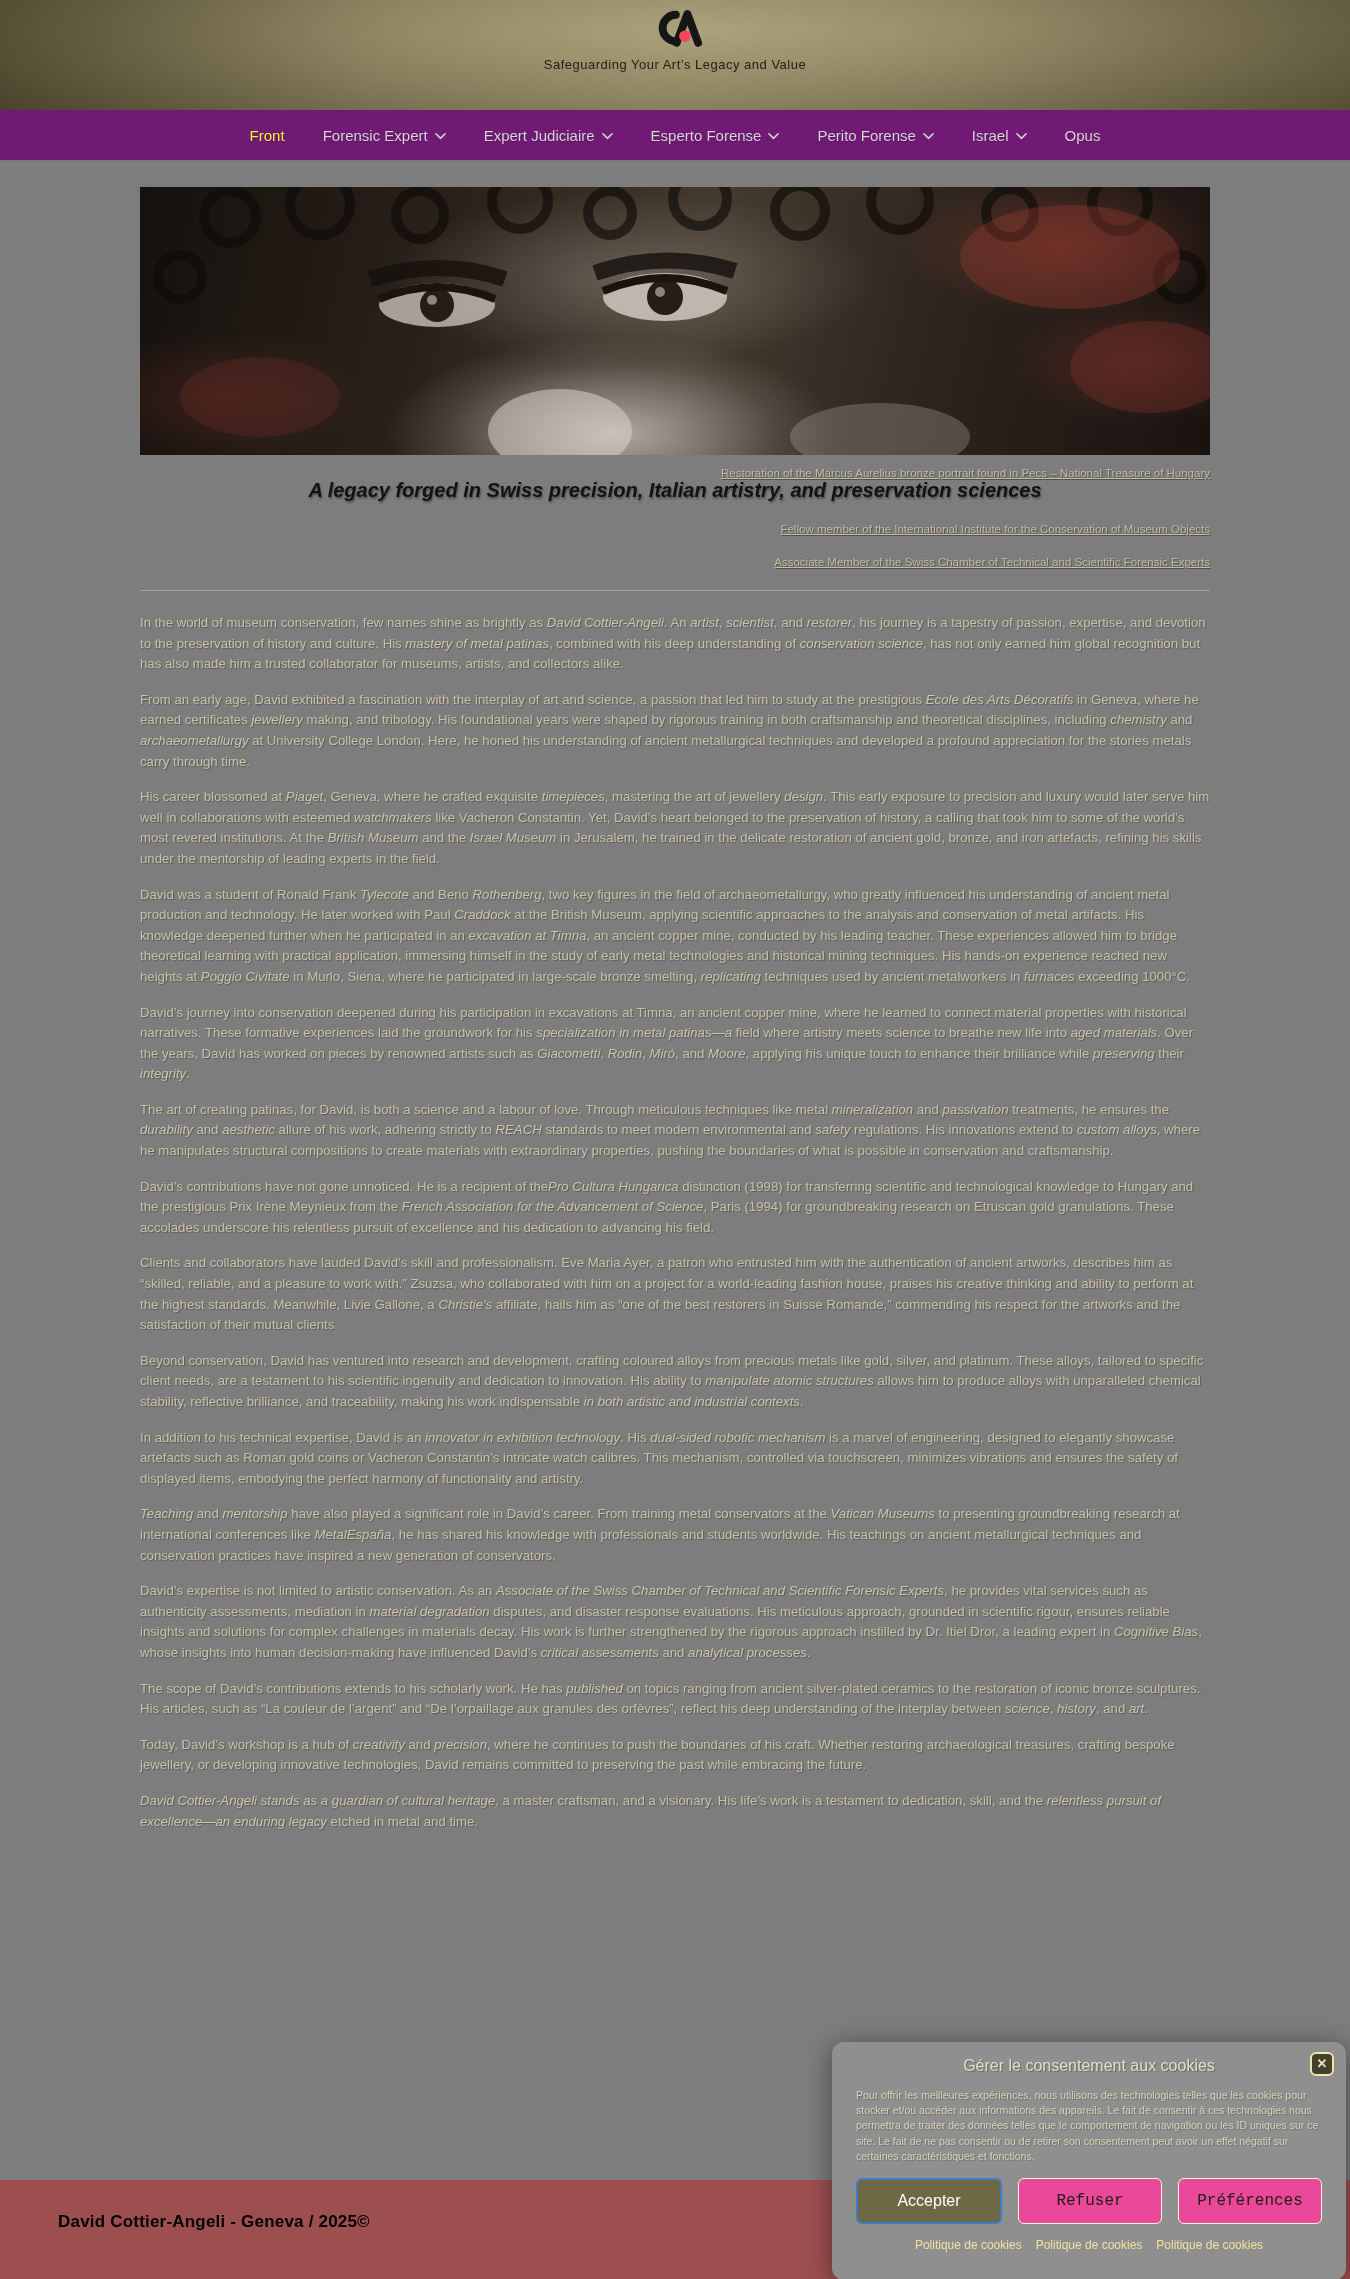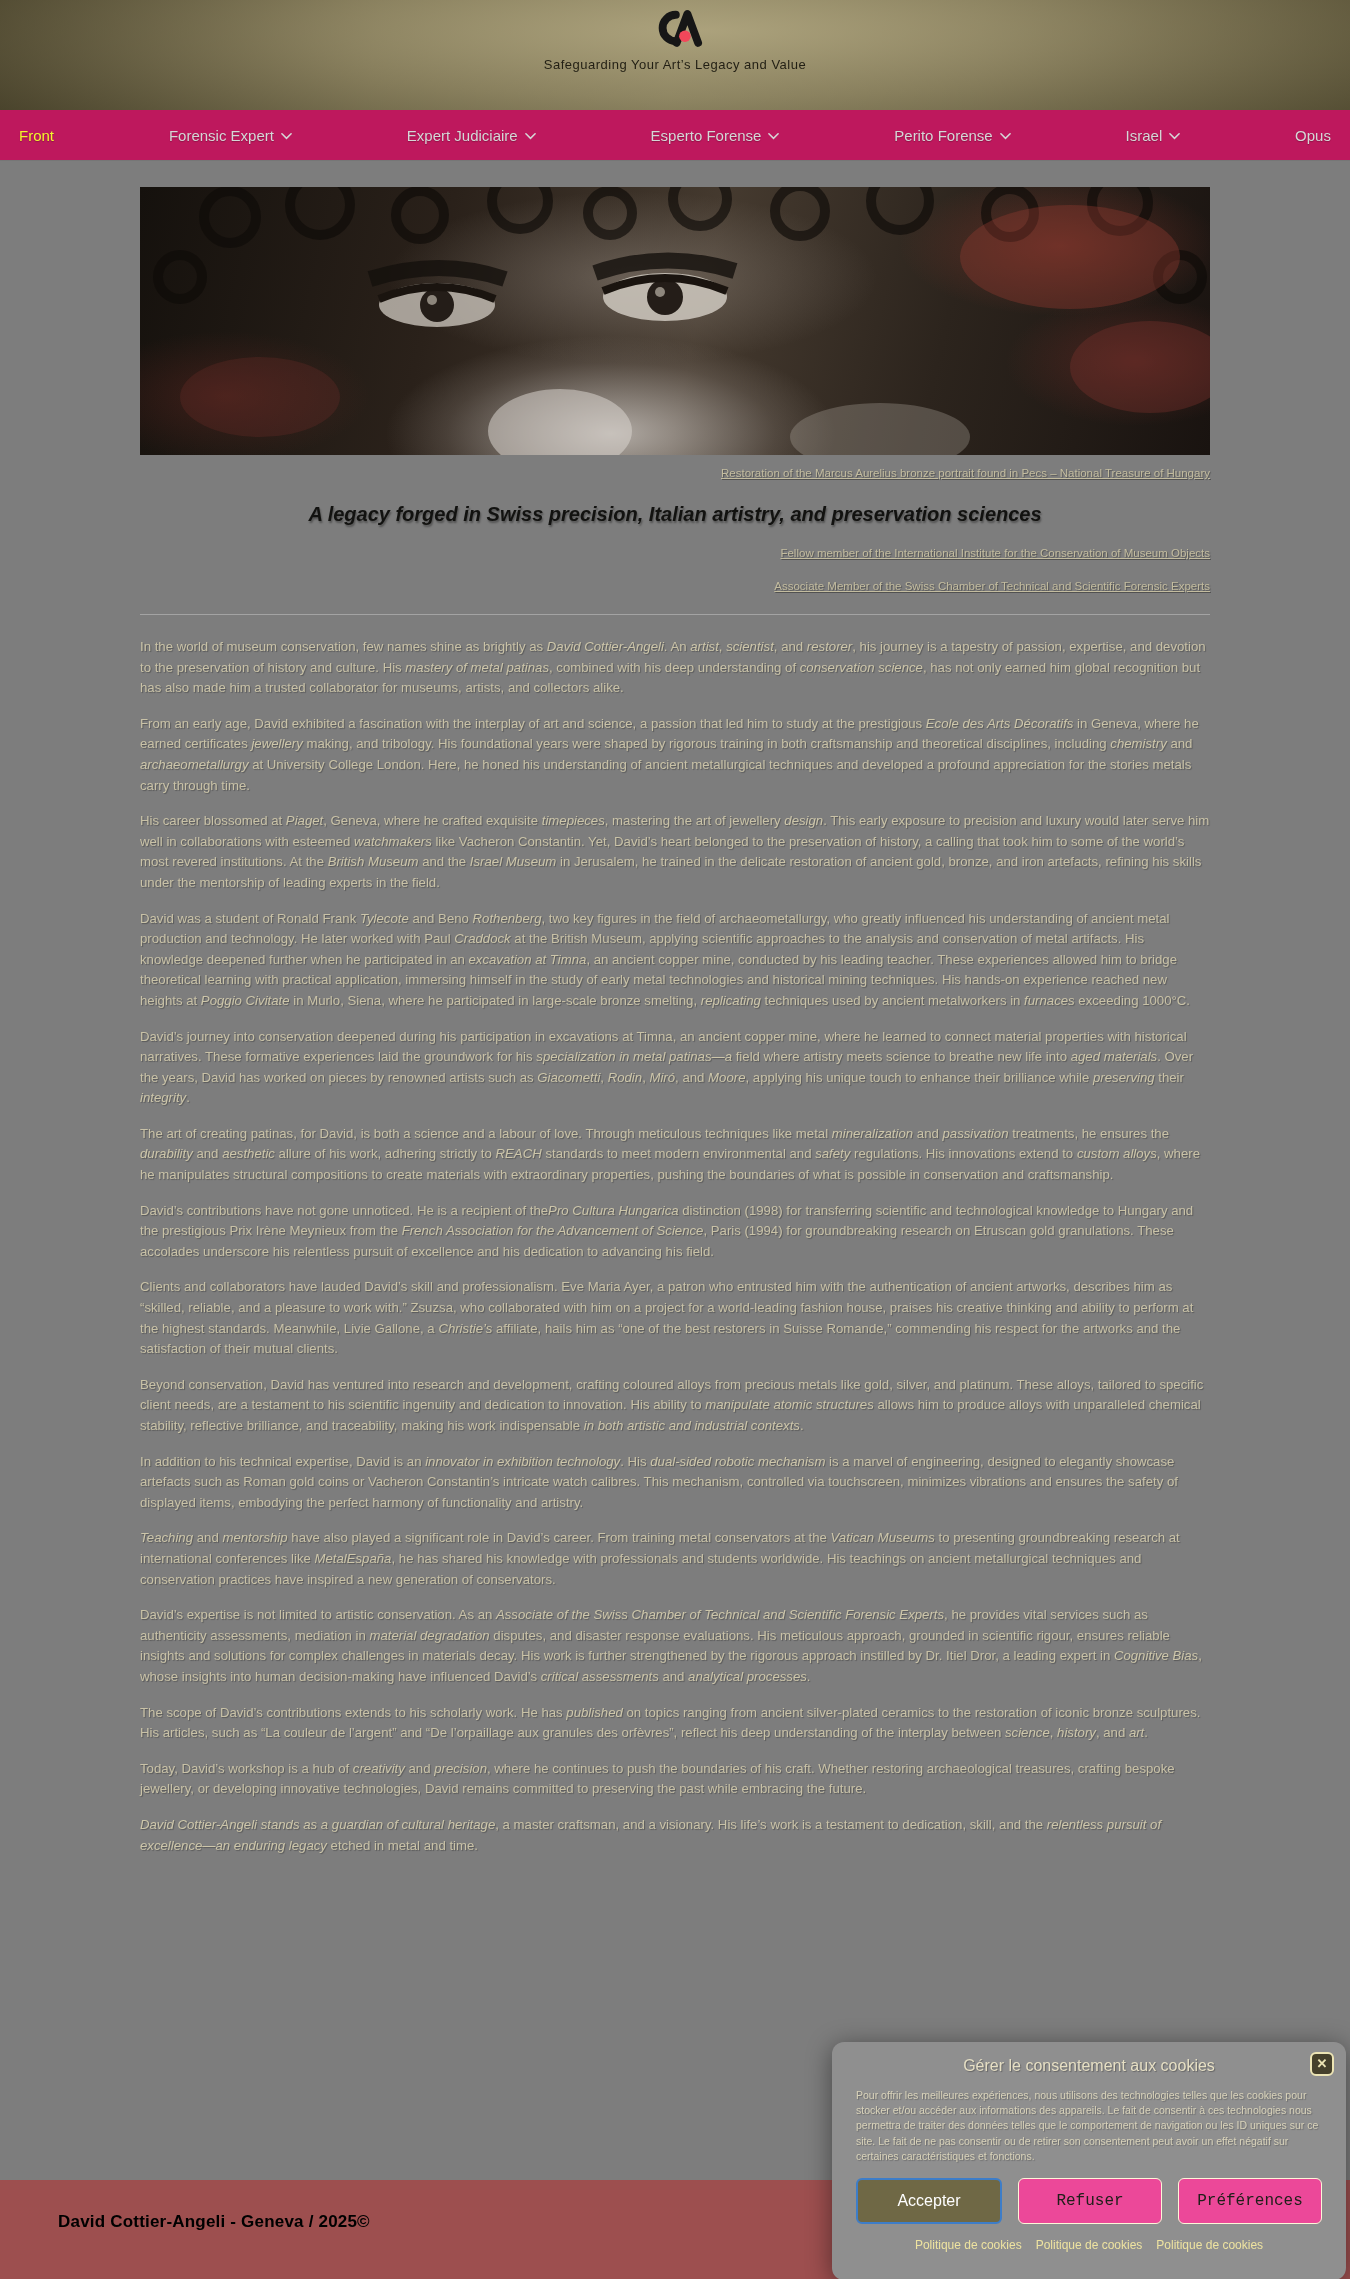--- a/index.html
+++ b/index.html
@@ -14,22 +14,22 @@
     background:
       radial-gradient(ellipse 90% 160% at 52% 28%, rgba(176,166,128,.85) 0%, rgba(140,131,97,.55) 38%, rgba(74,68,44,.65) 78%, rgba(42,38,22,.9) 100%),
       linear-gradient(100deg, #3a3420 0%, #7d7453 28%, #938a66 50%, #7e7554 72%, #554e33 100%);
   }
   .logo-wrap { padding-top:9px; }
   .tagline {
     margin-top:6px; font-size:13px; letter-spacing:.5px; color:#221f14;
   }
   
   .main-nav {
-    height:50px; background:#be185d; display:flex; align-items:center;
-    justify-content:space-between; box-shadow:0 1px 0 #767676;
+    height:50px; background:#701a75; display:flex; align-items:center;
+    justify-content:center; box-shadow:0 1px 0 #767676;
   }
   .nav-item {
     display:inline-flex; align-items:center; gap:7px; padding:0 19px;
     font-size:15px; color:#d6d6d6; text-decoration:none; cursor:pointer;
     text-shadow:0 1px 1px rgba(0,0,0,.25);
   }
   .nav-item.active { color:#f4f42e; }
   .chev { display:inline-flex; margin-top:2px; }
   
   .content { width:1070px; margin:0 auto; }
@@ -43,21 +43,21 @@
       radial-gradient(ellipse 200px 90px at 8% 78%, rgba(120,46,40,.35), transparent 72%),
       linear-gradient(103deg, #15110d 0%, #2a211a 28%, #453a2f 52%, #2c241d 74%, #191310 100%);
   }
   .hero svg { position:absolute; inset:0; }
   .caption-link, .member-link {
     display:block; text-align:right; font-size:11.5px; color:#c3bc9f;
     text-decoration:underline; cursor:pointer; text-shadow:1px 1px 1px rgba(0,0,0,.35);
   }
   .caption-link { margin-top:12px; }
   .intro-heading {
-    margin-top:24px; text-align:center; font-size:20px; font-weight:bold;
+    text-align:center; font-size:20px; font-weight:bold;
     font-style:italic; color:#121210; text-shadow:1px 2px 2px rgba(0,0,0,.35);
   }
   .member-link { margin-top:21px; }
   .divider { border:none; border-top:1px solid #a3a3a3; margin-top:22px; }
   
   .article { margin-top:22px; padding-bottom:60px; }
   .article p {
     font-size:13.2px; line-height:1.56; color:#c9c2a7; margin:15px 0 15px;
     text-shadow:1px 1px 1px rgba(0,0,0,.3);
   }

